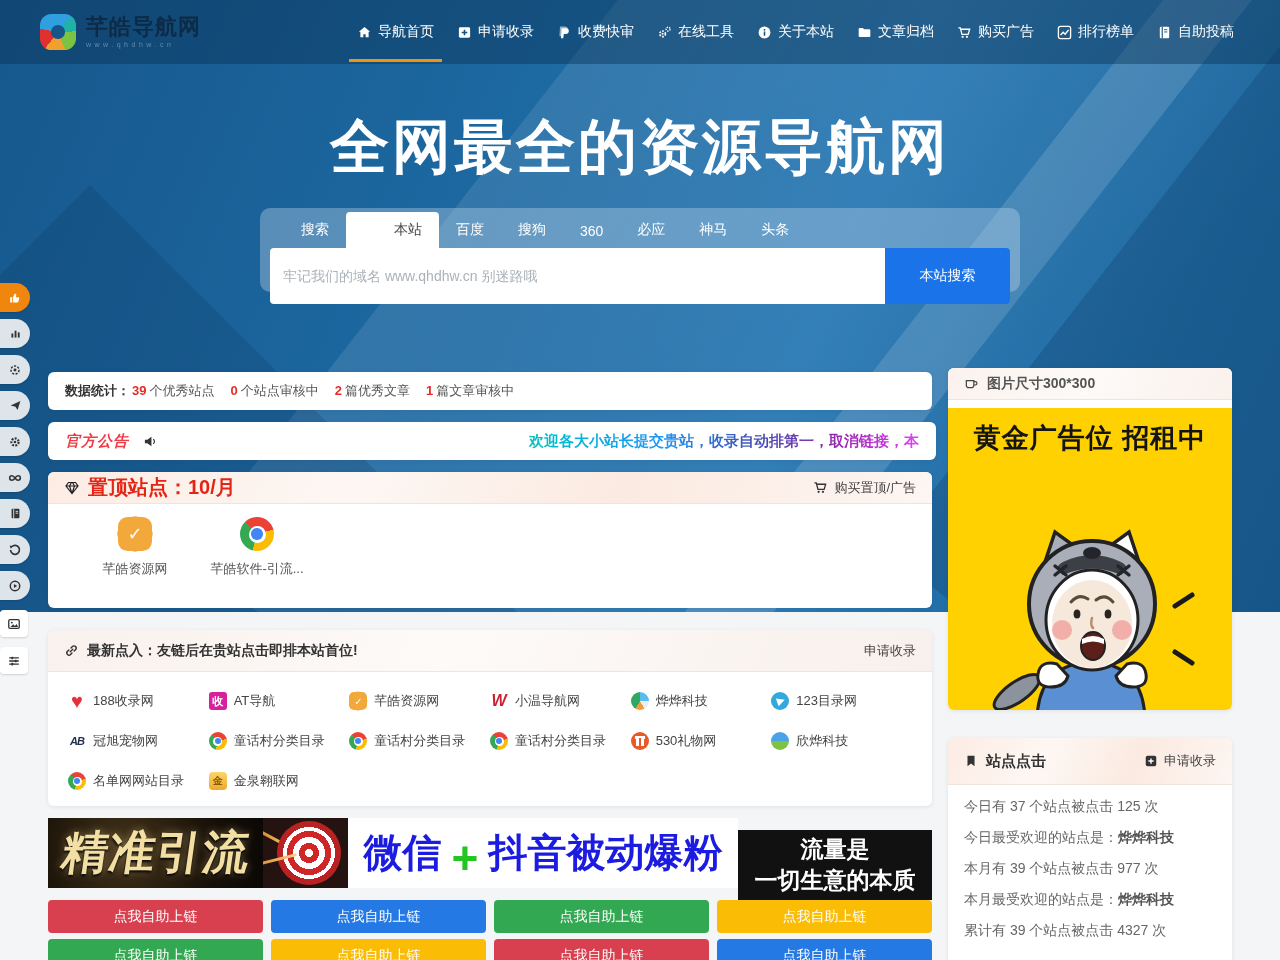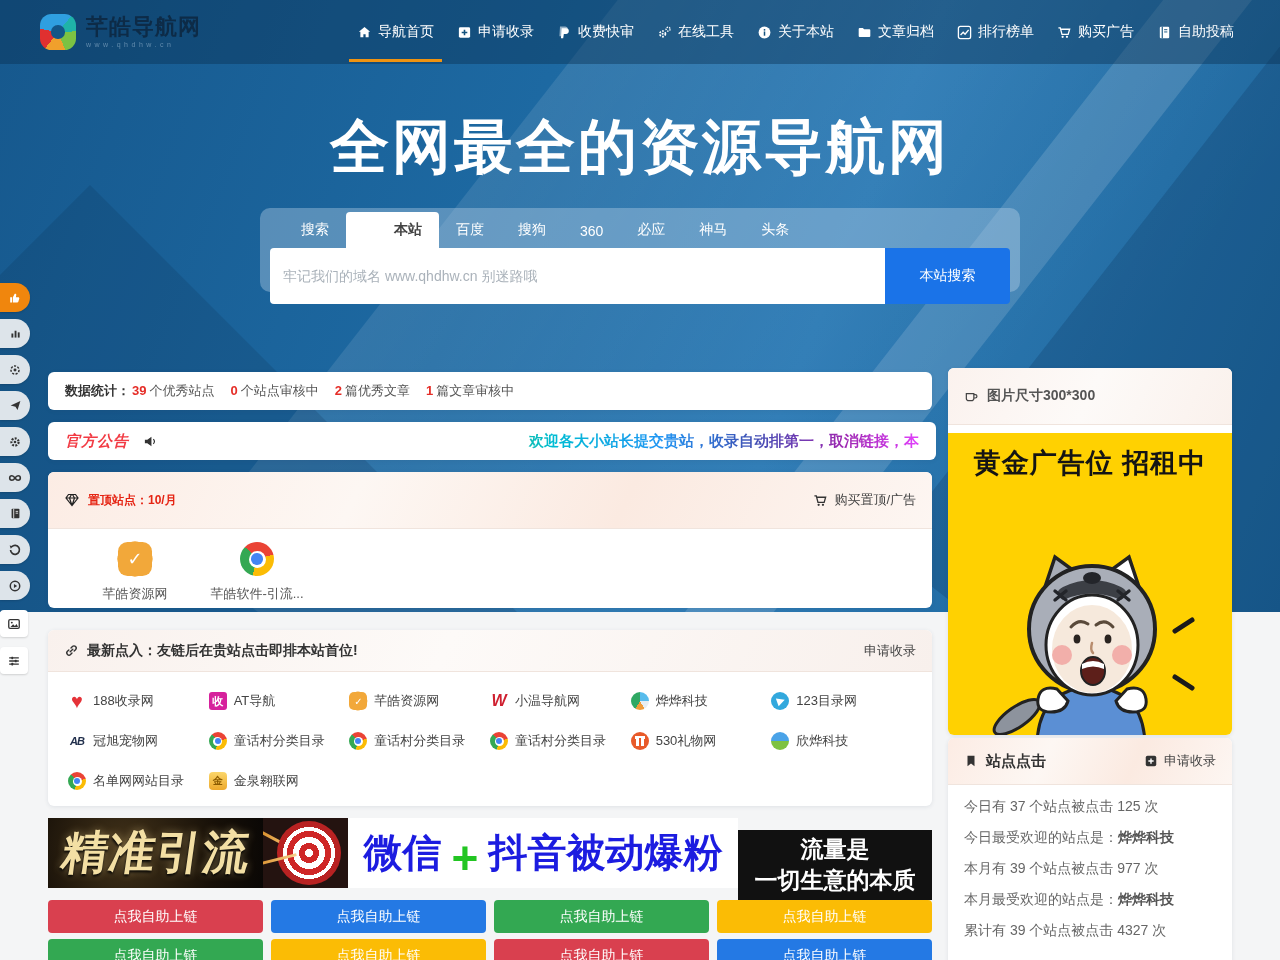--- a/index.html
+++ b/index.html
@@ -37,31 +37,31 @@
   .nav-item svg { flex:0 0 auto; }
 
   
   .hero-title { position:absolute; left:0; top:108px; width:1280px; text-align:center;
       color:#fff; font-size:59px; font-weight:bold; letter-spacing:3px; z-index:5; }
   .search-wrap { position:absolute; left:260px; top:208px; width:760px; height:84px;
       background:rgba(188,214,234,.38); border-radius:10px; padding:0 10px; z-index:5; }
   .search-tabs { display:flex; align-items:flex-end; height:40px; padding-left:14px; }
   .search-tab { color:#fff; font-size:14px; padding:9px 17px; cursor:pointer; }
   .search-tab.lbl { cursor:default; }
-  .search-tab.active { background:#fff; color:#444; border-radius:4px 4px 0 0; font-weight:bold;padding-left:48px; }
+  .search-tab.active { background:#fff; color:#444; border-radius:4px 4px 0 0; font-weight:normal;padding-left:48px; }
   .search-row { display:flex; height:56px; }
   .search-input { flex:1; border:none; outline:none; background:#fff; border-radius:4px 0 0 4px;
       padding:0 13px; font-size:14px; color:#333; font-family:inherit; }
   .search-input::placeholder { color:#aab2ba; }
   .search-btn { width:125px; border:none; background:#1a73e8; color:#fff; font-size:14px;
       border-radius:0 4px 4px 0; cursor:pointer; font-family:inherit; }
 
   
   .card { position:absolute; background:#fff; border-radius:6px; box-shadow:0 1px 4px rgba(40,60,90,.10); z-index:6; }
-  .card-head { display:flex; align-items:center; height:57px; padding:0 16px;
+  .card-head { display:flex; align-items:center; height:32px; padding:0 16px;
       background:linear-gradient(115deg,#fcece4 0%,#fdf7f3 35%,#fbeae1 65%,#fdf6f2 100%);
       border-radius:6px 6px 0 0; border-bottom:1px solid #f0e4dd; }
   .card-head .spacer { flex:1; }
   .head-link { display:flex; align-items:center; gap:6px; font-size:13px; color:#444; cursor:pointer; }
 
   
   #stats-card { left:48px; top:372px; width:884px; height:38px; display:flex; align-items:center;
       padding:0 17px; font-size:13px; color:#555; }
   .stats-label { font-weight:bold; color:#333; margin-right:2px; }
   .stat-item { margin-right:16px; }
@@ -74,21 +74,21 @@
       letter-spacing:1px; margin-right:14px; white-space:nowrap; }
   .rainbow { flex:1; text-align:right; font-size:15px; font-weight:bold; white-space:nowrap;
       overflow:hidden; color:#3aa03a; }
   @supports ((-webkit-background-clip:text) or (background-clip:text)) {
     .rainbow { background:linear-gradient(90deg,#ff4d1f 0%,#ff9800 12%,#cddc39 24%,#43c044 36%,#00bcd4 52%,#2196f3 66%,#3f51b5 78%,#9c27b0 90%,#e040fb 100%);
       -webkit-background-clip:text; background-clip:text; color:transparent; }
   }
 
   
   #pinned-card { left:48px; top:472px; width:884px; height:136px; }
-  .pinned-title { display:flex; align-items:center; gap:8px; font-size:12px; font-weight:bold; color:#e52413; }
+  .pinned-title { display:flex; align-items:center; gap:8px; font-size:20px; font-weight:bold; color:#e52413; }
   .pinned-body { display:flex; padding:13px 0 0 26px; }
   .site-tile { width:122px; display:flex; flex-direction:column; align-items:center; cursor:pointer; }
   .site-tile .t-name { font-size:13px; color:#555; margin-top:9px; white-space:nowrap; }
 
   
   #latest-card { left:48px; top:630px; width:884px; height:176px; }
   #latest-card .card-head { background:linear-gradient(115deg,#f9f1ed 0%,#fdfaf8 45%,#f8f0ec 100%); }
   .latest-title { display:flex; align-items:center; gap:8px; font-size:14px; font-weight:bold; color:#333; }
   .latest-grid { display:grid; grid-template-columns:repeat(6,1fr); padding:9px 20px 0 20px; }
   .link-item { display:flex; align-items:center; gap:7px; height:40px; font-size:13px; color:#444;
@@ -232,32 +232,32 @@
       <span>关于本站</span>
     </div>
     <div class="nav-item">
       <svg width="15" height="15" viewBox="0 0 16 16">
           <path fill="#fff" d="M1.8 4.2c0-.6.4-1 1-1h3.4l1.4 1.4h5.6c.6 0 1 .4 1 1v6.2c0 .6-.4 1-1 1H2.8c-.6 0-1-.4-1-1Z"></path>
         </svg>
       <span>文章归档</span>
     </div>
     <div class="nav-item">
       <svg width="15" height="15" viewBox="0 0 16 16">
-          <rect x="1.5" y="1.5" width="13" height="13" rx="2" fill="none" stroke="#fff" stroke-width="1.4"></rect>
-          <path fill="none" stroke="#fff" stroke-width="1.5" d="M3.8 10.6 6.6 7.8l2 2 3.8-4.6"></path>
-        </svg>
-      <span>排行榜单</span>
-    </div>
-    <div class="nav-item">
-      <svg width="15" height="15" viewBox="0 0 16 16">
           <path fill="none" stroke="#fff" stroke-width="1.4" d="M1.5 3h2l1.8 7h6.6l1.6-5.5H4.1"></path>
           <circle cx="6" cy="12.6" r="1.2" fill="#fff"></circle>
           <circle cx="10.6" cy="12.6" r="1.2" fill="#fff"></circle>
         </svg>
       <span>购买广告</span>
+    </div>
+    <div class="nav-item">
+      <svg width="15" height="15" viewBox="0 0 16 16">
+          <rect x="1.5" y="1.5" width="13" height="13" rx="2" fill="none" stroke="#fff" stroke-width="1.4"></rect>
+          <path fill="none" stroke="#fff" stroke-width="1.5" d="M3.8 10.6 6.6 7.8l2 2 3.8-4.6"></path>
+        </svg>
+      <span>排行榜单</span>
     </div>
     <div class="nav-item">
       <svg width="15" height="15" viewBox="0 0 16 16">
           <rect x="3" y="1.8" width="10" height="12.4" rx="1.2" fill="#fff"></rect>
           <path d="M5.6 1.8v12.4" stroke="#14537f" stroke-width="1.2"></path>
           <path d="M7.6 5h3.4M7.6 7.4h3.4" stroke="#14537f" stroke-width="1"></path>
         </svg>
       <span>自助投稿</span>
     </div>
   </div>

